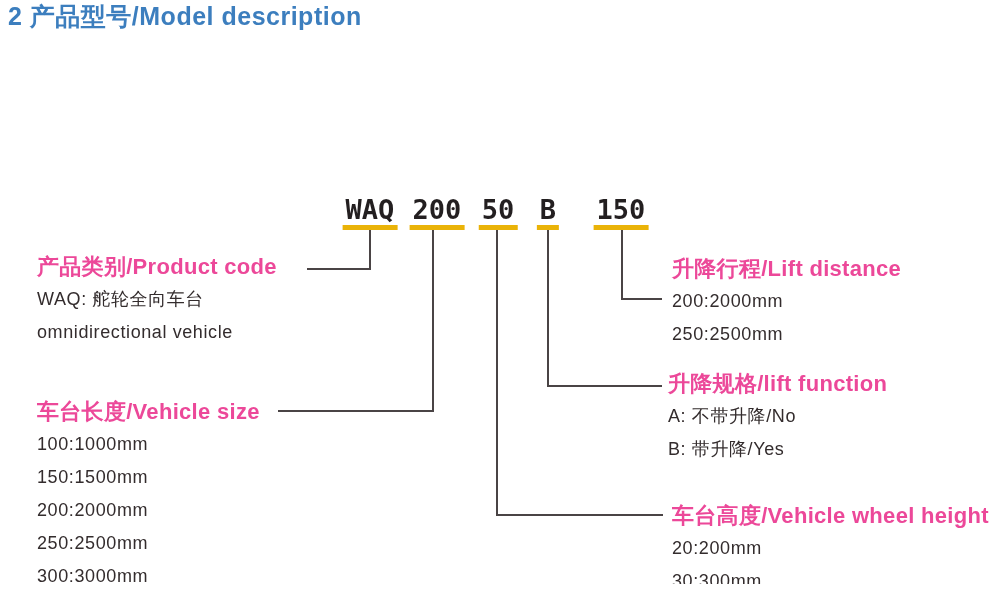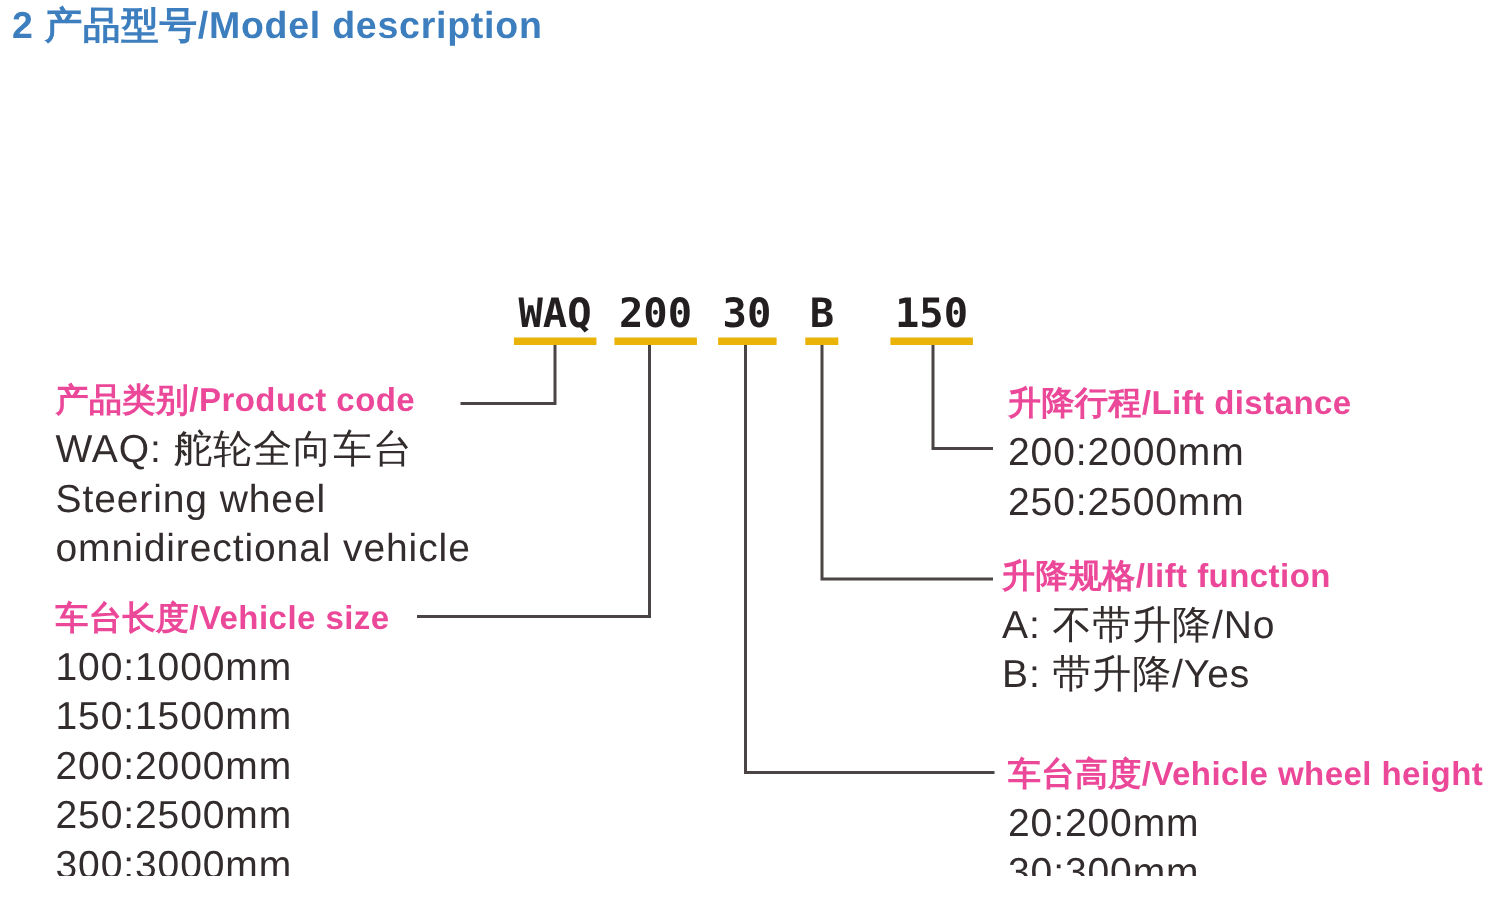--- a/index.html
+++ b/index.html
@@ -57,21 +57,21 @@
     white-space: nowrap;
   }
   .block-title {
     font-size: 22px;
     font-weight: 700;
     line-height: 33px;
     color: #ec4899;
     letter-spacing: 0.3px;
   }
   .block-line {
-    font-size: 26px;
+    font-size: 18px;
     font-weight: 400;
     line-height: 33px;
     color: #332c2d;
     letter-spacing: 0.6px;
   }
 </style>
 </head>
 <body>
 
 <div class="canvas">
@@ -82,29 +82,28 @@
     <polyline points="307,269 370,269 370,227"></polyline>
     <polyline points="278,411 433,411 433,227"></polyline>
     <polyline points="663,515 497,515 497,227"></polyline>
     <polyline points="662,386 548,386 548,227"></polyline>
     <polyline points="662,299 622,299 622,227"></polyline>
   </svg>
 
   <div>
     <span class="code-seg" style="left:370px">WAQ</span>
     <span class="code-seg" style="left:437px">200</span>
-    <span class="code-seg" style="left:498px">30</span>
+    <span class="code-seg" style="left:498px">50</span>
     <span class="code-seg" style="left:548px">B</span>
     <span class="code-seg" style="left:621px">150</span>
   </div>
 
   <section class="block" style="left:37px; top:250px">
     <div class="block-title">产品类别/Product code</div>
     <div class="block-line">WAQ: 舵轮全向车台</div>
-    <div class="block-line">Steering wheel</div>
     <div class="block-line">omnidirectional vehicle</div>
   </section>
 
   <section class="block" style="left:37px; top:395px">
     <div class="block-title">车台长度/Vehicle size</div>
     <div class="block-line">100:1000mm</div>
     <div class="block-line">150:1500mm</div>
     <div class="block-line">200:2000mm</div>
     <div class="block-line">250:2500mm</div>
     <div class="block-line">300:3000mm</div>

